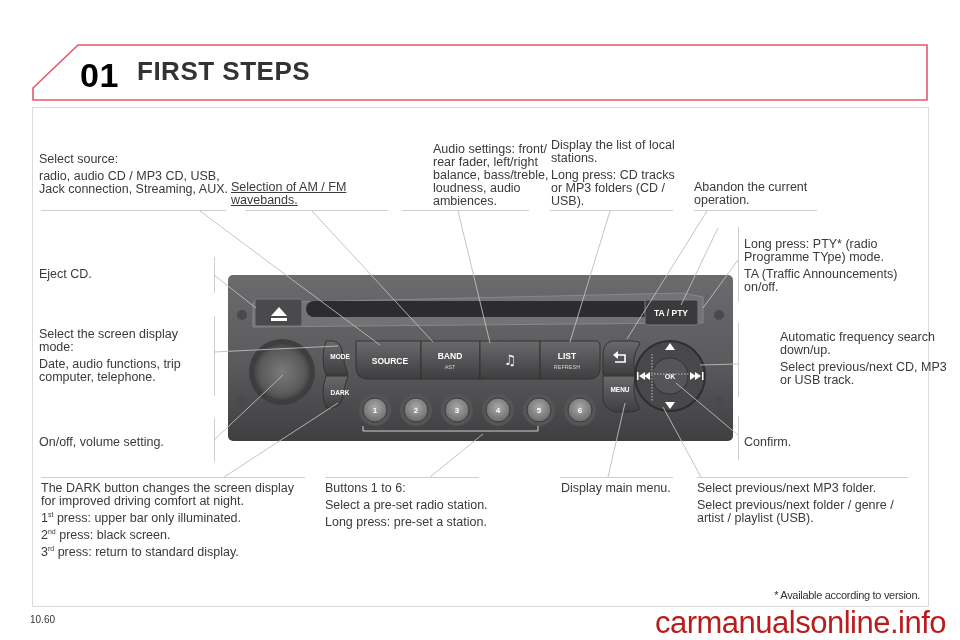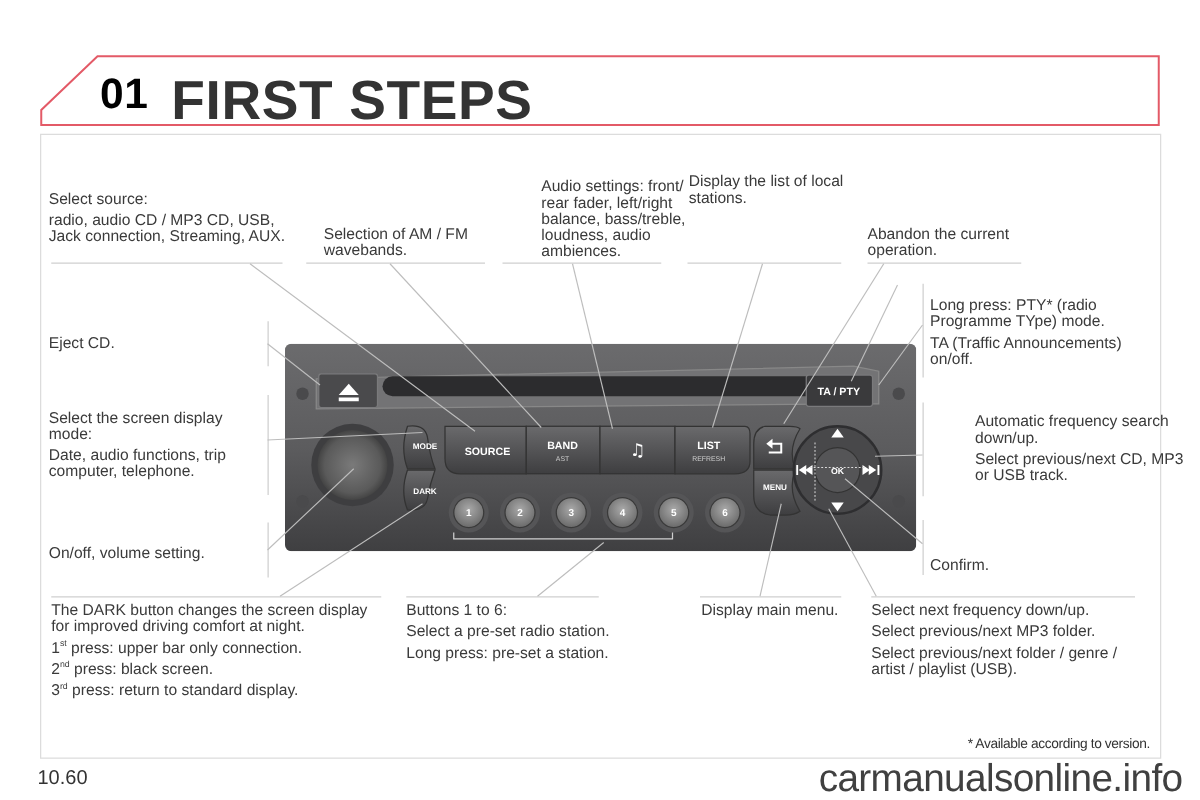--- a/index.html
+++ b/index.html
@@ -2,64 +2,65 @@
 <html><head>
 <meta charset="utf-8">
 <style>
   html, body { margin:0; padding:0; }
   body { width:960px; height:640px; background:#ffffff; position:relative; overflow:hidden;
          font-family:"Liberation Sans", sans-serif; color:#3a3a3a; }
   .abs { position:absolute; }
   
   #header-svg { position:absolute; left:0; top:0; }
   .chapter-num { position:absolute; left:80px; top:56px; font-size:34px; font-weight:bold; color:#000000; letter-spacing:0.5px; }
-  .chapter-title { position:absolute; left:137px; top:56px; font-size:44px; font-weight:bold; color:#333; letter-spacing:0.5px; }
+  .chapter-title { position:absolute; left:137px; top:56px; font-size:26px; font-weight:bold; color:#333; letter-spacing:0.5px; }
   
   .frame { position:absolute; left:32px; top:107px; width:895px; height:498px; border:1px solid #dcdcdc; }
   .label { position:absolute; font-size:12.5px; line-height:13px; color:#3a3a3a; }
   .label p { margin:0 0 4px 0; }
   .label sup { font-size:7px; vertical-align:super; line-height:0; }
   .uline { position:absolute; height:0; border-top:1px solid #cfcfcf; }
   .vline { position:absolute; width:0; border-left:1px solid #cfcfcf; }
   
   #radio { position:absolute; left:228px; top:275px; width:505px; height:166px; }
   .btn-txt { font-family:"Liberation Sans", sans-serif; font-weight:bold; fill:#ffffff; }
-  .page-num { position:absolute; left:30px; top:614px; font-size:16px; color:#333; }
+  .page-num { position:absolute; left:30px; top:614px; font-size:10px; color:#333; }
   .footnote { position:absolute; right:40px; top:589px; font-size:11px; color:#333; letter-spacing:-0.3px; }
-  .watermark { position:absolute; right:14px; top:605px; font-size:31px; color:#404040; letter-spacing:-0.5px; }
+  .watermark { position:absolute; right:14px; top:605px; font-size:31px; color:#b91c1c; letter-spacing:-0.5px; }
 </style>
 </head>
 <body>
 
 <svg id="header-svg" width="960" height="110">
   <polygon points="78,45 927,45 927,100 33,100 33,88" fill="#ffffff" stroke="#e35a67" stroke-width="1.6"></polygon>
 </svg>
 <div class="chapter-num">01</div>
 <div class="chapter-title">FIRST STEPS</div>
 
 <div class="frame"></div>
 
 <div class="label" style="left:39px;top:153px;width:195px;">
   <p>Select source:</p>
   <p>radio, audio CD / MP3 CD, USB, Jack connection, Streaming, AUX.</p>
 </div>
 <div class="uline" style="left:41px;top:210px;width:185px;"></div>
 
-<div class="label" style="left:259px;top:181px;width:140px;">
+<div class="label" style="left:231px;top:181px;width:140px;text-decoration:underline;">
   <p>Selection of AM / FM wavebands.</p>
 </div>
 <div class="uline" style="left:245px;top:210px;width:143px;"></div>
 
 <div class="label" style="left:402px;top:143px;width:128px;margin-left:31px;">
   <p>Audio settings: front/ rear fader, left/right balance, bass/treble, loudness, audio ambiences.</p>
 </div>
 <div class="uline" style="left:402px;top:210px;width:127px;"></div>
 
 <div class="label" style="left:551px;top:139px;width:125px;">
   <p>Display the list of local stations.</p>
+  <p>Long press: CD tracks or MP3 folders (CD / USB).</p>
 </div>
 <div class="uline" style="left:550px;top:210px;width:123px;"></div>
 
 <div class="label" style="left:694px;top:181px;width:125px;">
   <p>Abandon the current operation.</p>
 </div>
 <div class="uline" style="left:694px;top:210px;width:123px;"></div>
 
 <div class="vline" style="left:214px;top:257px;height:36px;"></div>
 <div class="label" style="left:39px;top:268px;width:170px;">
@@ -83,47 +84,46 @@
   <p>TA (Traffic Announcements) on/off.</p>
 </div>
 
 <div class="vline" style="left:738px;top:322px;height:75px;"></div>
 <div class="label" style="left:744px;top:331px;width:178px;margin-left:36px;">
   <p>Automatic frequency search down/up.</p>
   <p>Select previous/next CD, MP3 or USB track.</p>
 </div>
 
 <div class="vline" style="left:738px;top:416px;height:44px;"></div>
-<div class="label" style="left:744px;top:446px;width:120px;">
+<div class="label" style="left:744px;top:436px;width:120px;">
   <p>Confirm.</p>
 </div>
 
 <div class="uline" style="left:41px;top:477px;width:264px;"></div>
 <div class="label" style="left:41px;top:482px;width:270px;">
   <p>The DARK button changes the screen display for improved driving comfort at night.</p>
-  <p><span>1</span><sup>st</sup><span> press: upper bar only connection.</span></p>
+  <p><span>1</span><sup>st</sup><span> press: upper bar only illuminated.</span></p>
   <p><span>2</span><sup>nd</sup><span> press: black screen.</span></p>
   <p><span>3</span><sup>rd</sup><span> press: return to standard display.</span></p>
 </div>
 
 <div class="uline" style="left:325px;top:477px;width:154px;"></div>
 <div class="label" style="left:325px;top:482px;width:175px;">
   <p>Buttons 1 to 6:</p>
   <p>Select a pre-set radio station.</p>
   <p>Long press: pre-set a station.</p>
 </div>
 
 <div class="uline" style="left:560px;top:477px;width:113px;"></div>
 <div class="label" style="left:561px;top:482px;width:120px;">
   <p>Display main menu.</p>
 </div>
 
 <div class="uline" style="left:697px;top:477px;width:211px;"></div>
 <div class="label" style="left:697px;top:482px;width:215px;">
-  <p>Select next frequency down/up.</p>
   <p>Select previous/next MP3 folder.</p>
   <p>Select previous/next folder / genre / artist / playlist (USB).</p>
 </div>
 
 <svg id="radio" viewBox="0 0 505 166" width="505" height="166">
   <defs>
     <linearGradient id="panelGrad" x1="0" y1="0" x2="0" y2="1">
       <stop offset="0" stop-color="#6b6b6d"></stop>
       <stop offset="0.5" stop-color="#5c5c5e"></stop>
       <stop offset="1" stop-color="#3f3f41"></stop>

